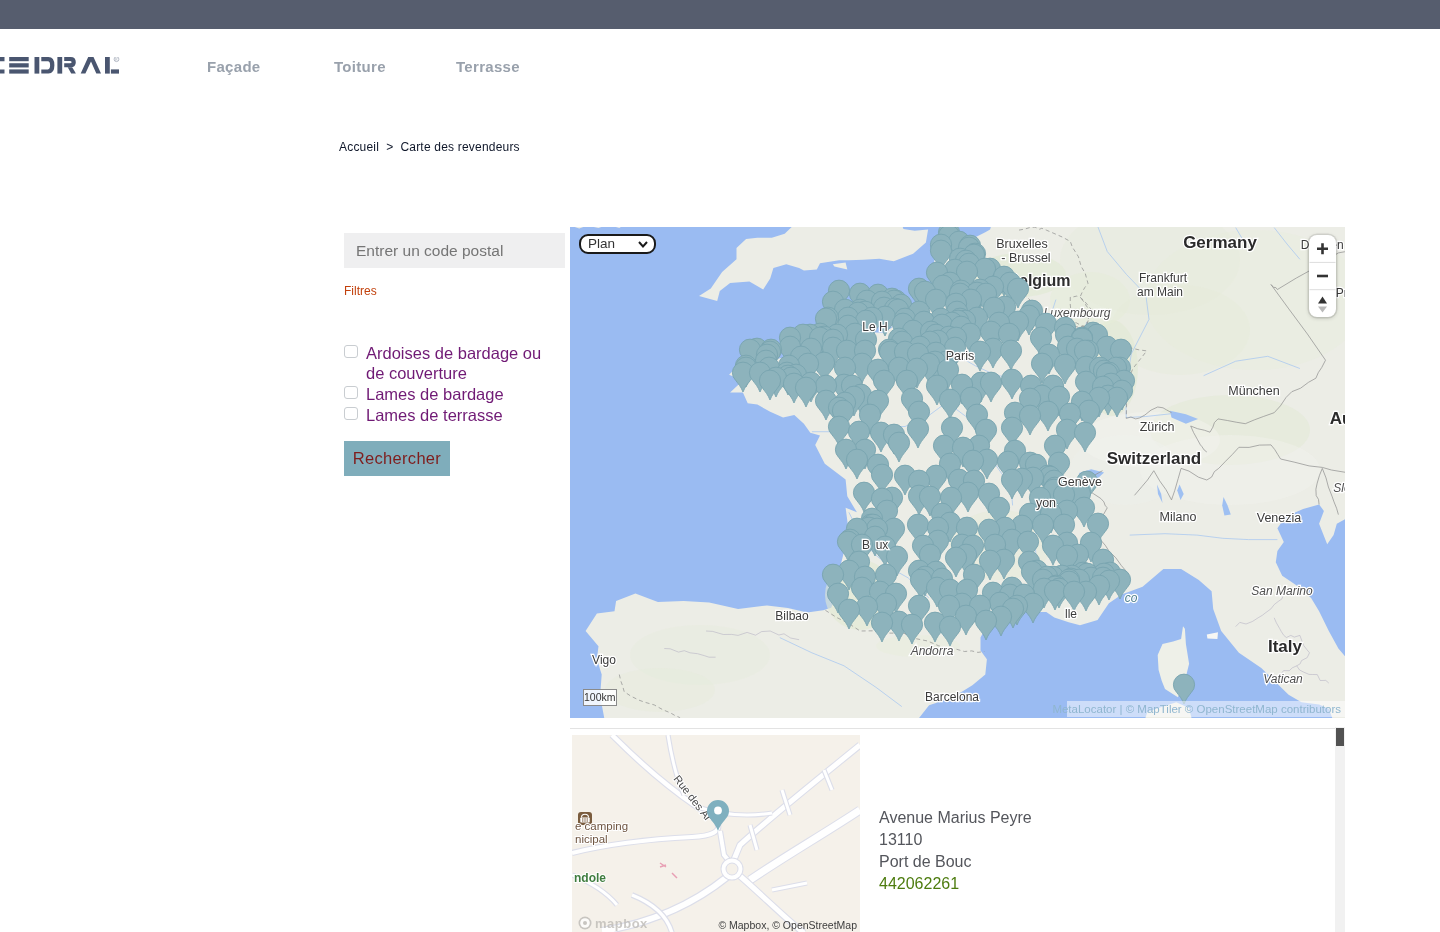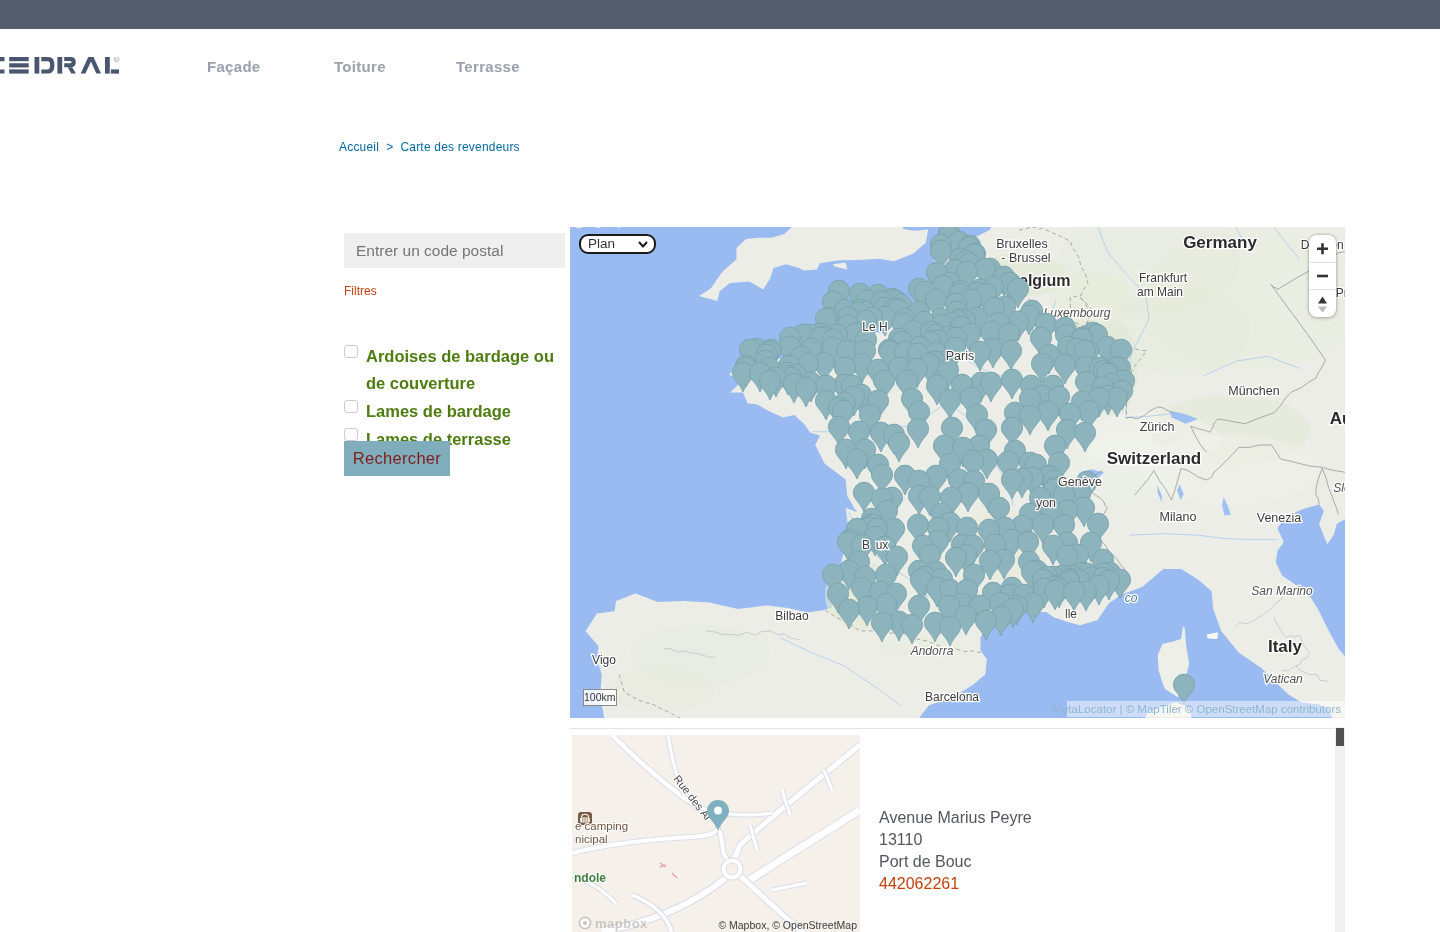--- a/index.html
+++ b/index.html
@@ -25,25 +25,25 @@
       <rect x="110.9" y="12.4" width="8.1" height="4.2" fill="#4a5670"></rect>
       <circle cx="116.5" cy="2.2" r="2.4" fill="none" stroke="#99a1b0" stroke-width="0.7"></circle>
       <text x="116.5" y="3.7" font-size="3.2" fill="#99a1b0" text-anchor="middle" font-family="Liberation Sans,sans-serif">R</text>
     </svg>
   </div>
 <div class="abs" style="left:207px;top:58px;width:310px;font-size:15px;font-weight:bold;color:#99a1ac;letter-spacing:0.3px">
 <span style="position:absolute;left:0;top:0">Façade</span>
 <span style="position:absolute;left:127px;top:0">Toiture</span>
 <span style="position:absolute;left:249px;top:0">Terrasse</span>
 </div>
-<div class="abs" style="left:339px;top:140px;font-size:12px;color:#0369a1;letter-spacing:0.2px">Accueil&nbsp;&nbsp;&gt;&nbsp;&nbsp;Carte des revendeurs</div>
+<div class="abs" style="left:339px;top:140px;font-size:12px;color:#0f172a;letter-spacing:0.2px">Accueil&nbsp;&nbsp;&gt;&nbsp;&nbsp;Carte des revendeurs</div>
 
 <input class="abs" style="left: 344px; top: 233px; width: 221px; height: 35px; background: rgb(239, 239, 240); border: none; outline: none; padding-left: 12px; font-size: 15.5px; color: rgb(154, 154, 160); font-family: &quot;Liberation Sans&quot;, sans-serif;" placeholder="Entrer un code postal">
 <div class="abs" style="left:344px;top:284px;font-size:12px;font-weight:normal;color:#c2410c">Filtres</div>
-<div class="abs" style="left:344px;top:343px;width:215px;font-size:16.5px;font-weight:bold;color:#4d7c0f;line-height:27px">
+<div class="abs" style="left:344px;top:343px;width:215px;font-size:16.5px;font-weight:normal;color:#701a75;line-height:20px">
 <div style="position:relative;padding-left:22px;margin-bottom:1px"><span style="position:absolute;left:0;top:2px;width:14px;height:13px;border:1.5px solid #c9cdd1;border-radius:3px;background:#fff"></span>Ardoises de bardage ou de couverture</div>
 <div style="position:relative;padding-left:22px;margin-bottom:1px"><span style="position:absolute;left:0;top:2px;width:14px;height:13px;border:1.5px solid #c9cdd1;border-radius:3px;background:#fff"></span>Lames de bardage</div>
 <div style="position:relative;padding-left:22px"><span style="position:absolute;left:0;top:2px;width:14px;height:13px;border:1.5px solid #c9cdd1;border-radius:3px;background:#fff"></span>Lames de terrasse</div>
 </div>
 <div class="abs" style="left:344px;top:441px;width:106px;height:35px;background:#7fadbb;color:#7f1d1d;font-size:16.5px;display:flex;align-items:center;justify-content:center;letter-spacing:0.3px">Rechercher</div>
 
 <div class="abs" style="left:570px;top:227px;width:775px;height:491px;overflow:hidden">
 <svg width="775" height="491" viewBox="0 0 775 491" style="display:block">
       <rect width="775" height="491" fill="#9abbf2"></rect>
       <defs>
@@ -609,16 +609,16 @@
         <g opacity="0.75">
           <circle cx="13" cy="188" r="6.5" fill="#b9b7b3"></circle>
           <circle cx="13" cy="188" r="4.8" fill="#fff"></circle>
           <circle cx="13" cy="188" r="2" fill="#b9b7b3"></circle>
           <text x="23" y="193" font-size="13" font-weight="bold" fill="#bbb8b3" font-family="Liberation Sans,sans-serif" letter-spacing="0.5">mapbox</text>
         </g>
         <text x="285" y="194" font-size="10.5" fill="#3d3d3d" text-anchor="end" font-family="Liberation Sans,sans-serif">© Mapbox, © OpenStreetMap</text>
       </svg>
     </div>
 <div class="abs" style="left:290px;top:6px;width:473px;height:198px;background:#fff">
-<div style="position:absolute;left:19px;top:72px;font-size:16px;color:#54565c;line-height:22px">Avenue Marius Peyre<br>13110<br>Port de Bouc<br><span style="color:#c2410c">442062261</span></div>
+<div style="position:absolute;left:19px;top:72px;font-size:16px;color:#54565c;line-height:22px">Avenue Marius Peyre<br>13110<br>Port de Bouc<br><span style="color:#4d7c0f">442062261</span></div>
 </div>
 </div>
 <div class="abs" style="left:1335px;top:727px;width:10px;height:205px;background:#f1f1f1"></div>
 <div class="abs" style="left:1336px;top:728px;width:8px;height:18px;background:#525252"></div>
 </body></html>

